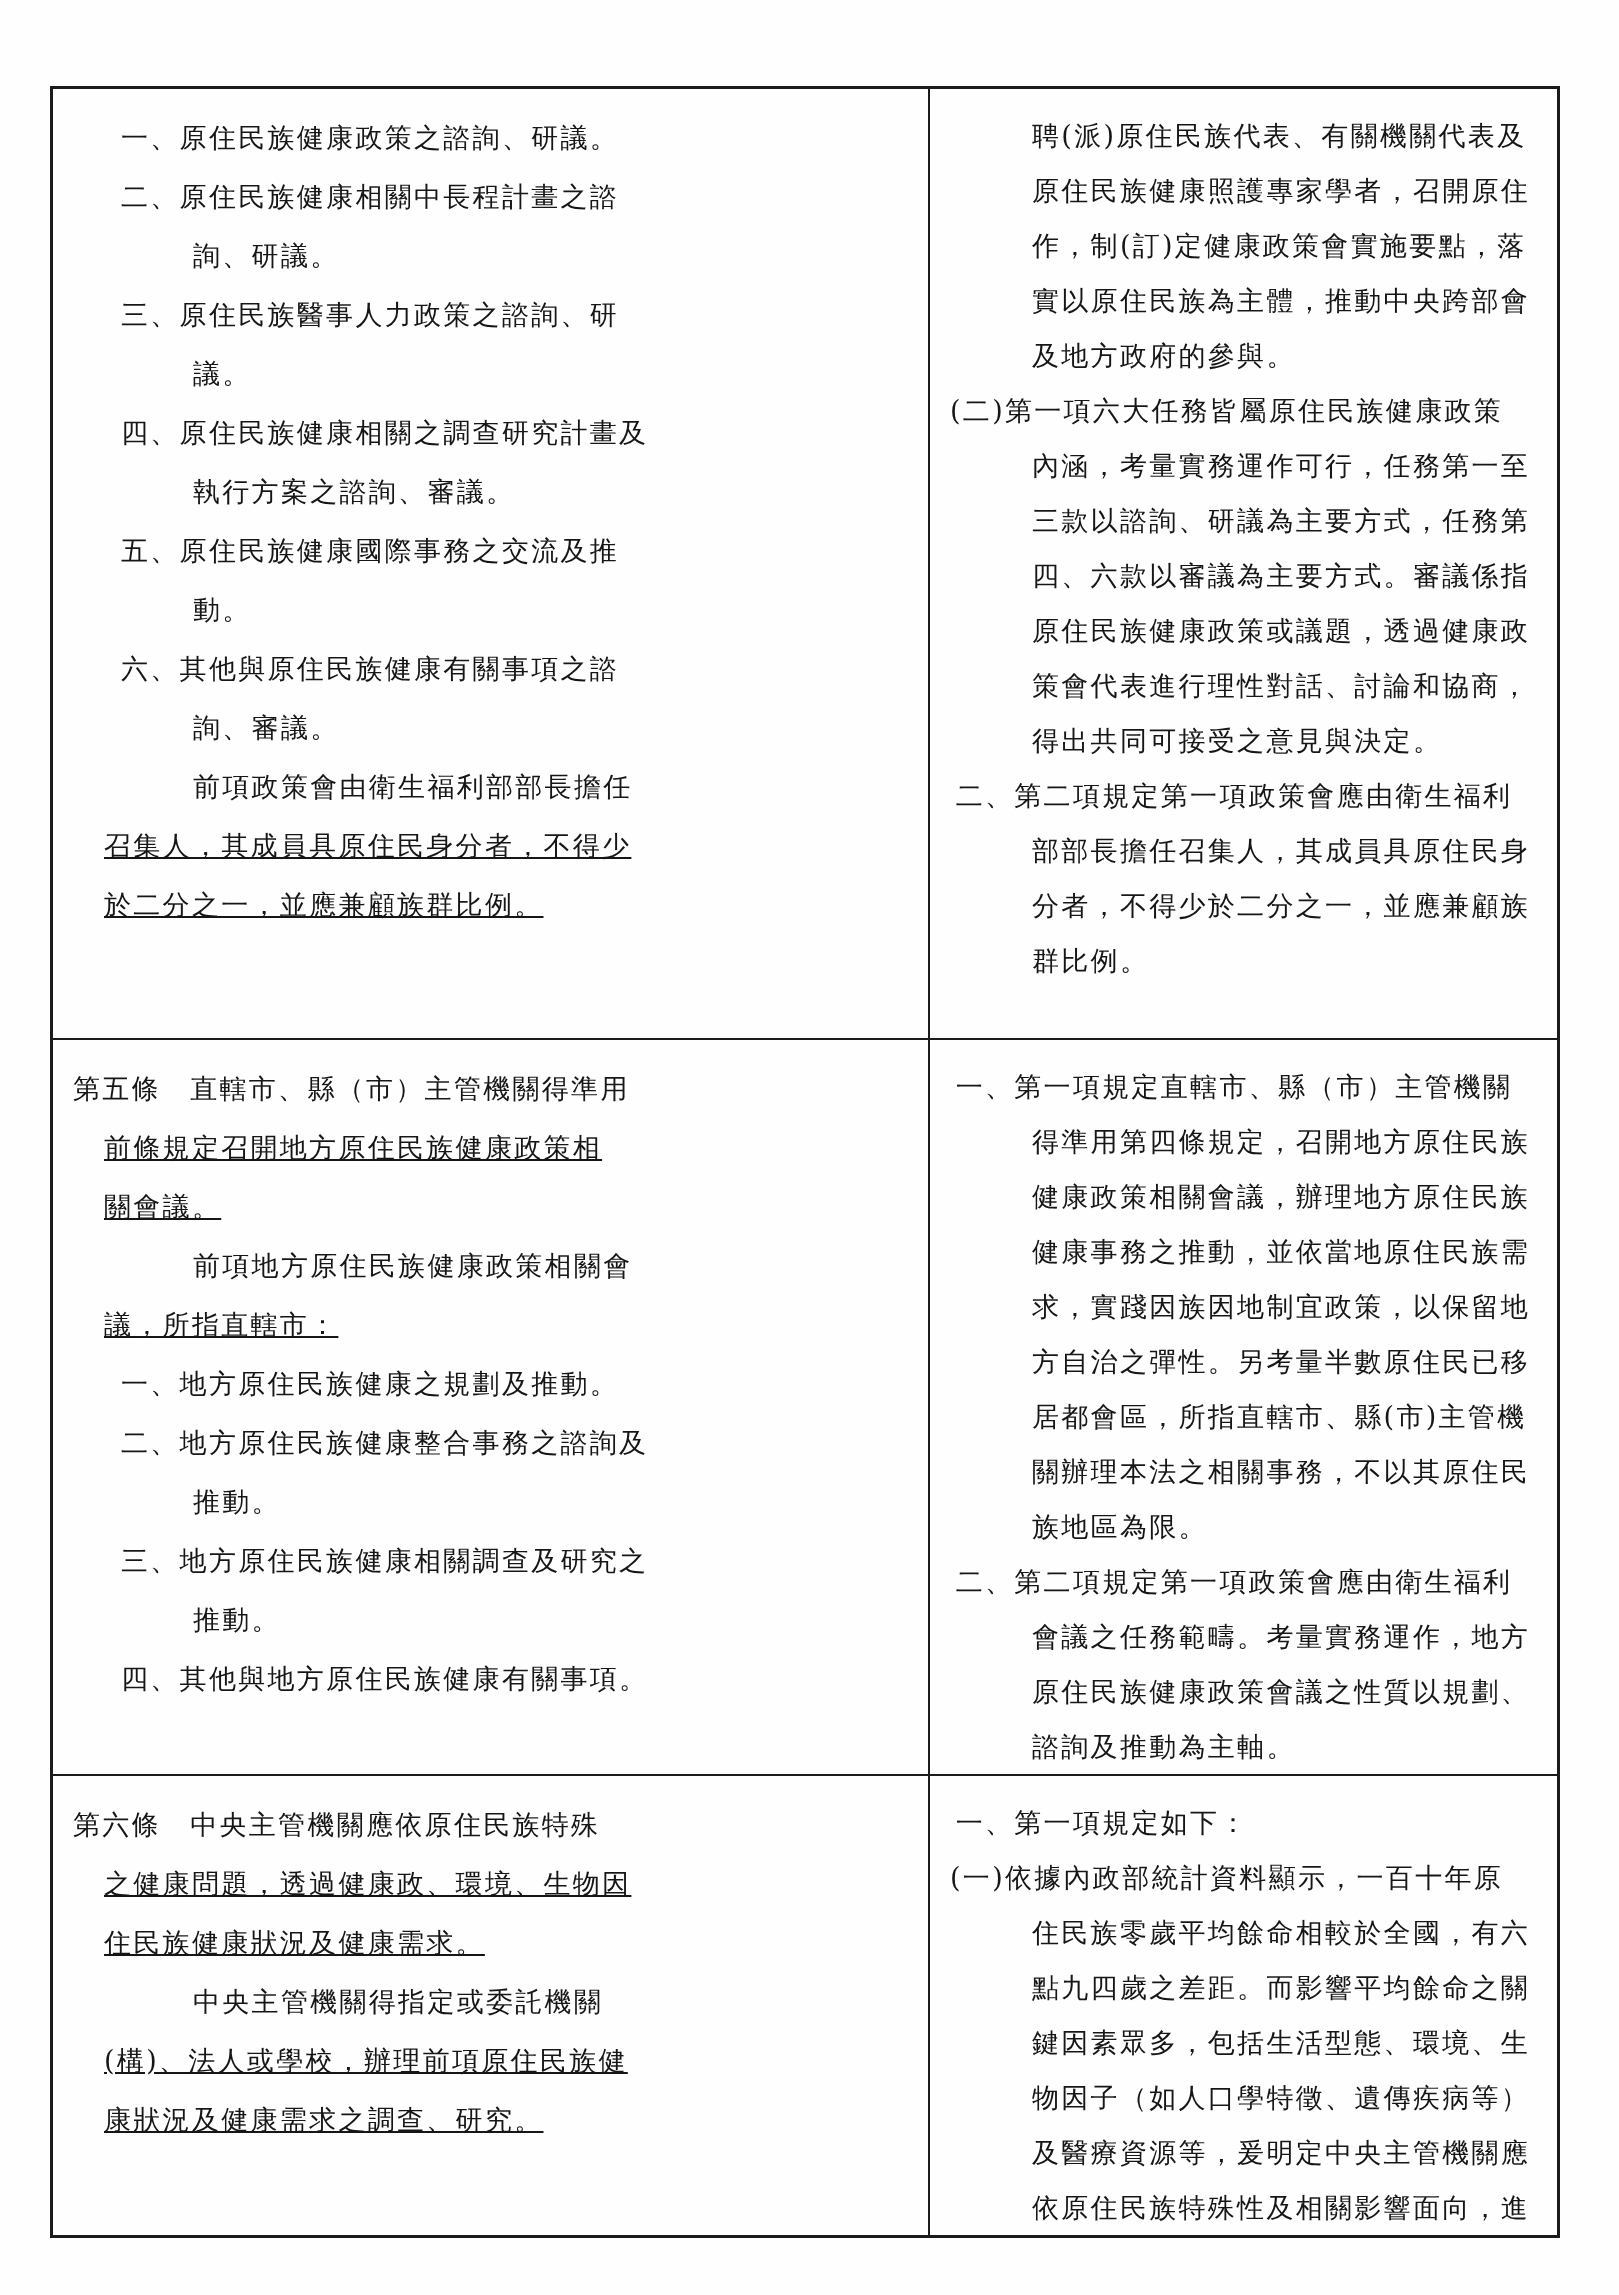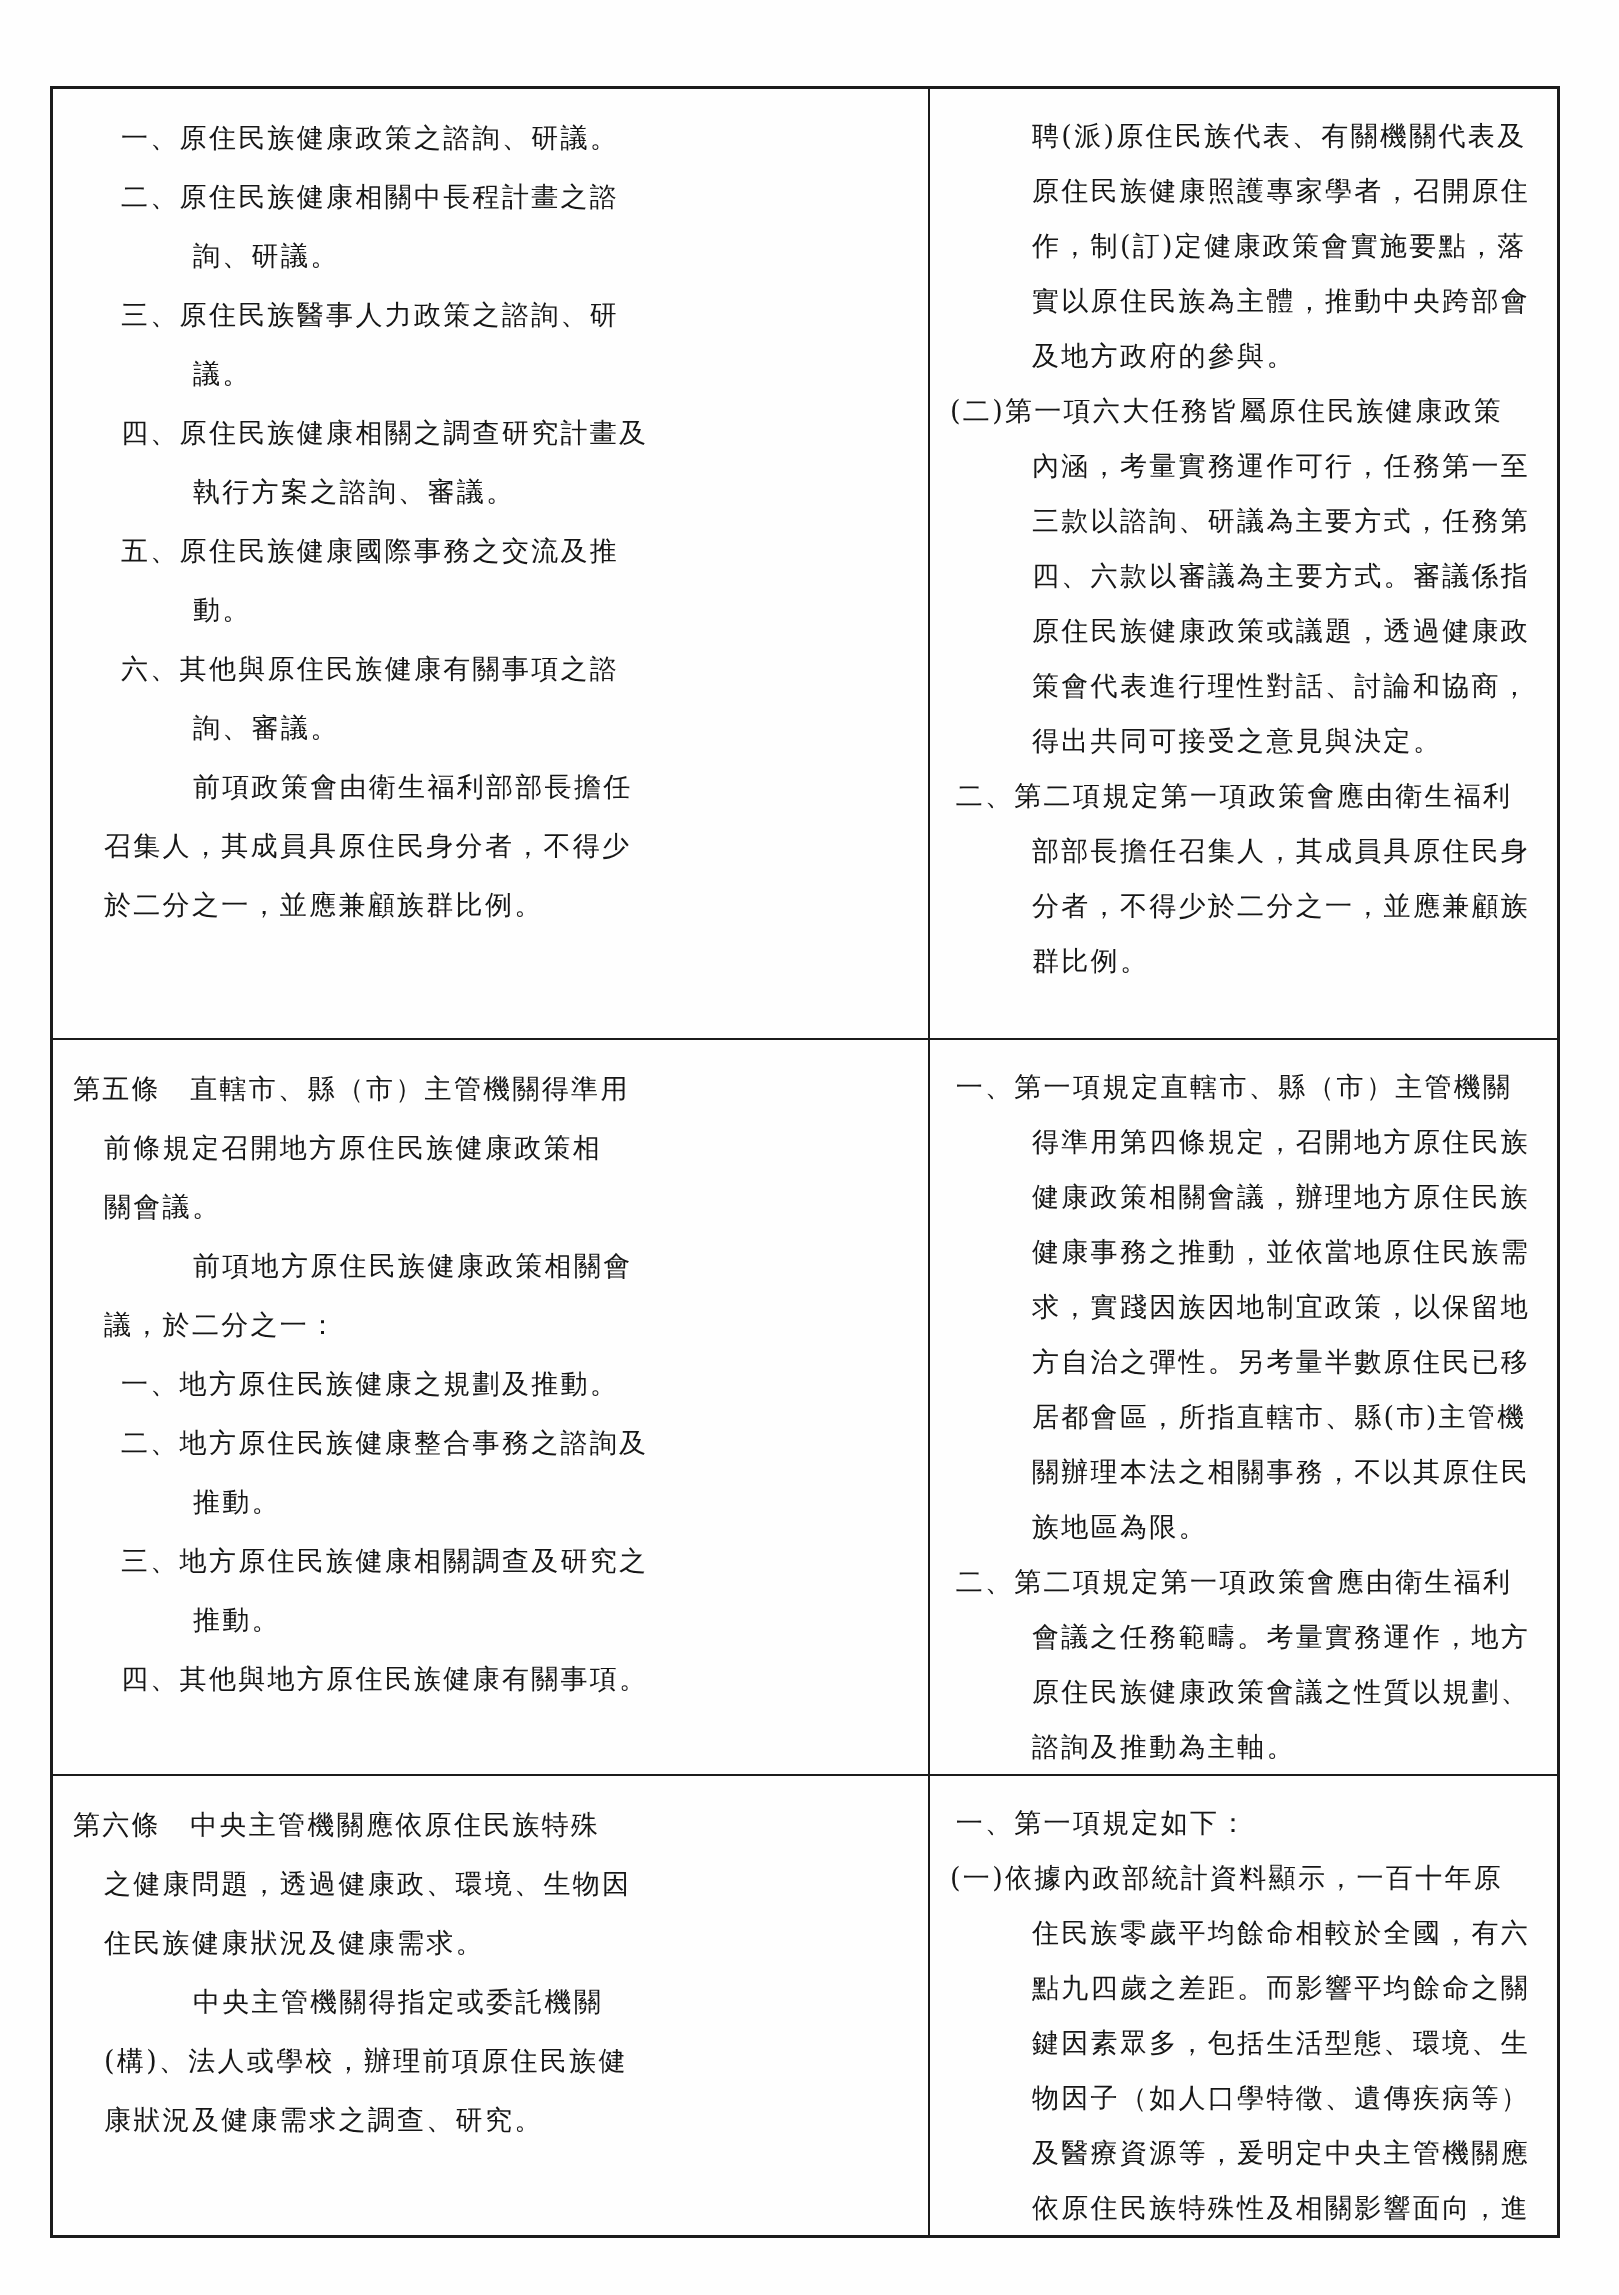--- a/index.html
+++ b/index.html
@@ -36,21 +36,21 @@
   }
   .L{
     width:877px;
     border-right:2.3px solid var(--line,#1b1b1b);
     font-size:27px;line-height:59px;
   }
   .R{flex:1;font-size:27px;line-height:55px;}
   .line{white-space:pre;letter-spacing:2.3px;}
   
   .L .i0{padding-left:0;}
-  .L .i1{padding-left:31px;}
+  .L .i1{padding-left:31px;text-decoration:underline;}
   .L .i2{padding-left:48px;}
   .L .i3{padding-left:120px;}
   
   .R .i0{padding-left:0;}
   .R .i1{padding-left:5.7px;}
   .R .i2{padding-left:82px;}
 </style>
 </head>
 <body>
 
@@ -93,21 +93,21 @@
           <div class="line i2">群比例。</div>
         </div>
     </section>
 
     <section class="row r1">
       <div class="cell L">
           <div class="line i0">第五條　直轄市、縣（市）主管機關得準用</div>
           <div class="line i1">前條規定召開地方原住民族健康政策相</div>
           <div class="line i1">關會議。</div>
           <div class="line i3">前項地方原住民族健康政策相關會</div>
-          <div class="line i1">議，於二分之一：</div>
+          <div class="line i1">議，所指直轄市：</div>
           <div class="line i2">一、地方原住民族健康之規劃及推動。</div>
           <div class="line i2">二、地方原住民族健康整合事務之諮詢及</div>
           <div class="line i3">推動。</div>
           <div class="line i2">三、地方原住民族健康相關調查及研究之</div>
           <div class="line i3">推動。</div>
           <div class="line i2">四、其他與地方原住民族健康有關事項。</div>
         </div>
       <div class="cell R">
           <div class="line i1">一、第一項規定直轄市、縣（市）主管機關</div>
           <div class="line i2">得準用第四條規定，召開地方原住民族</div>

